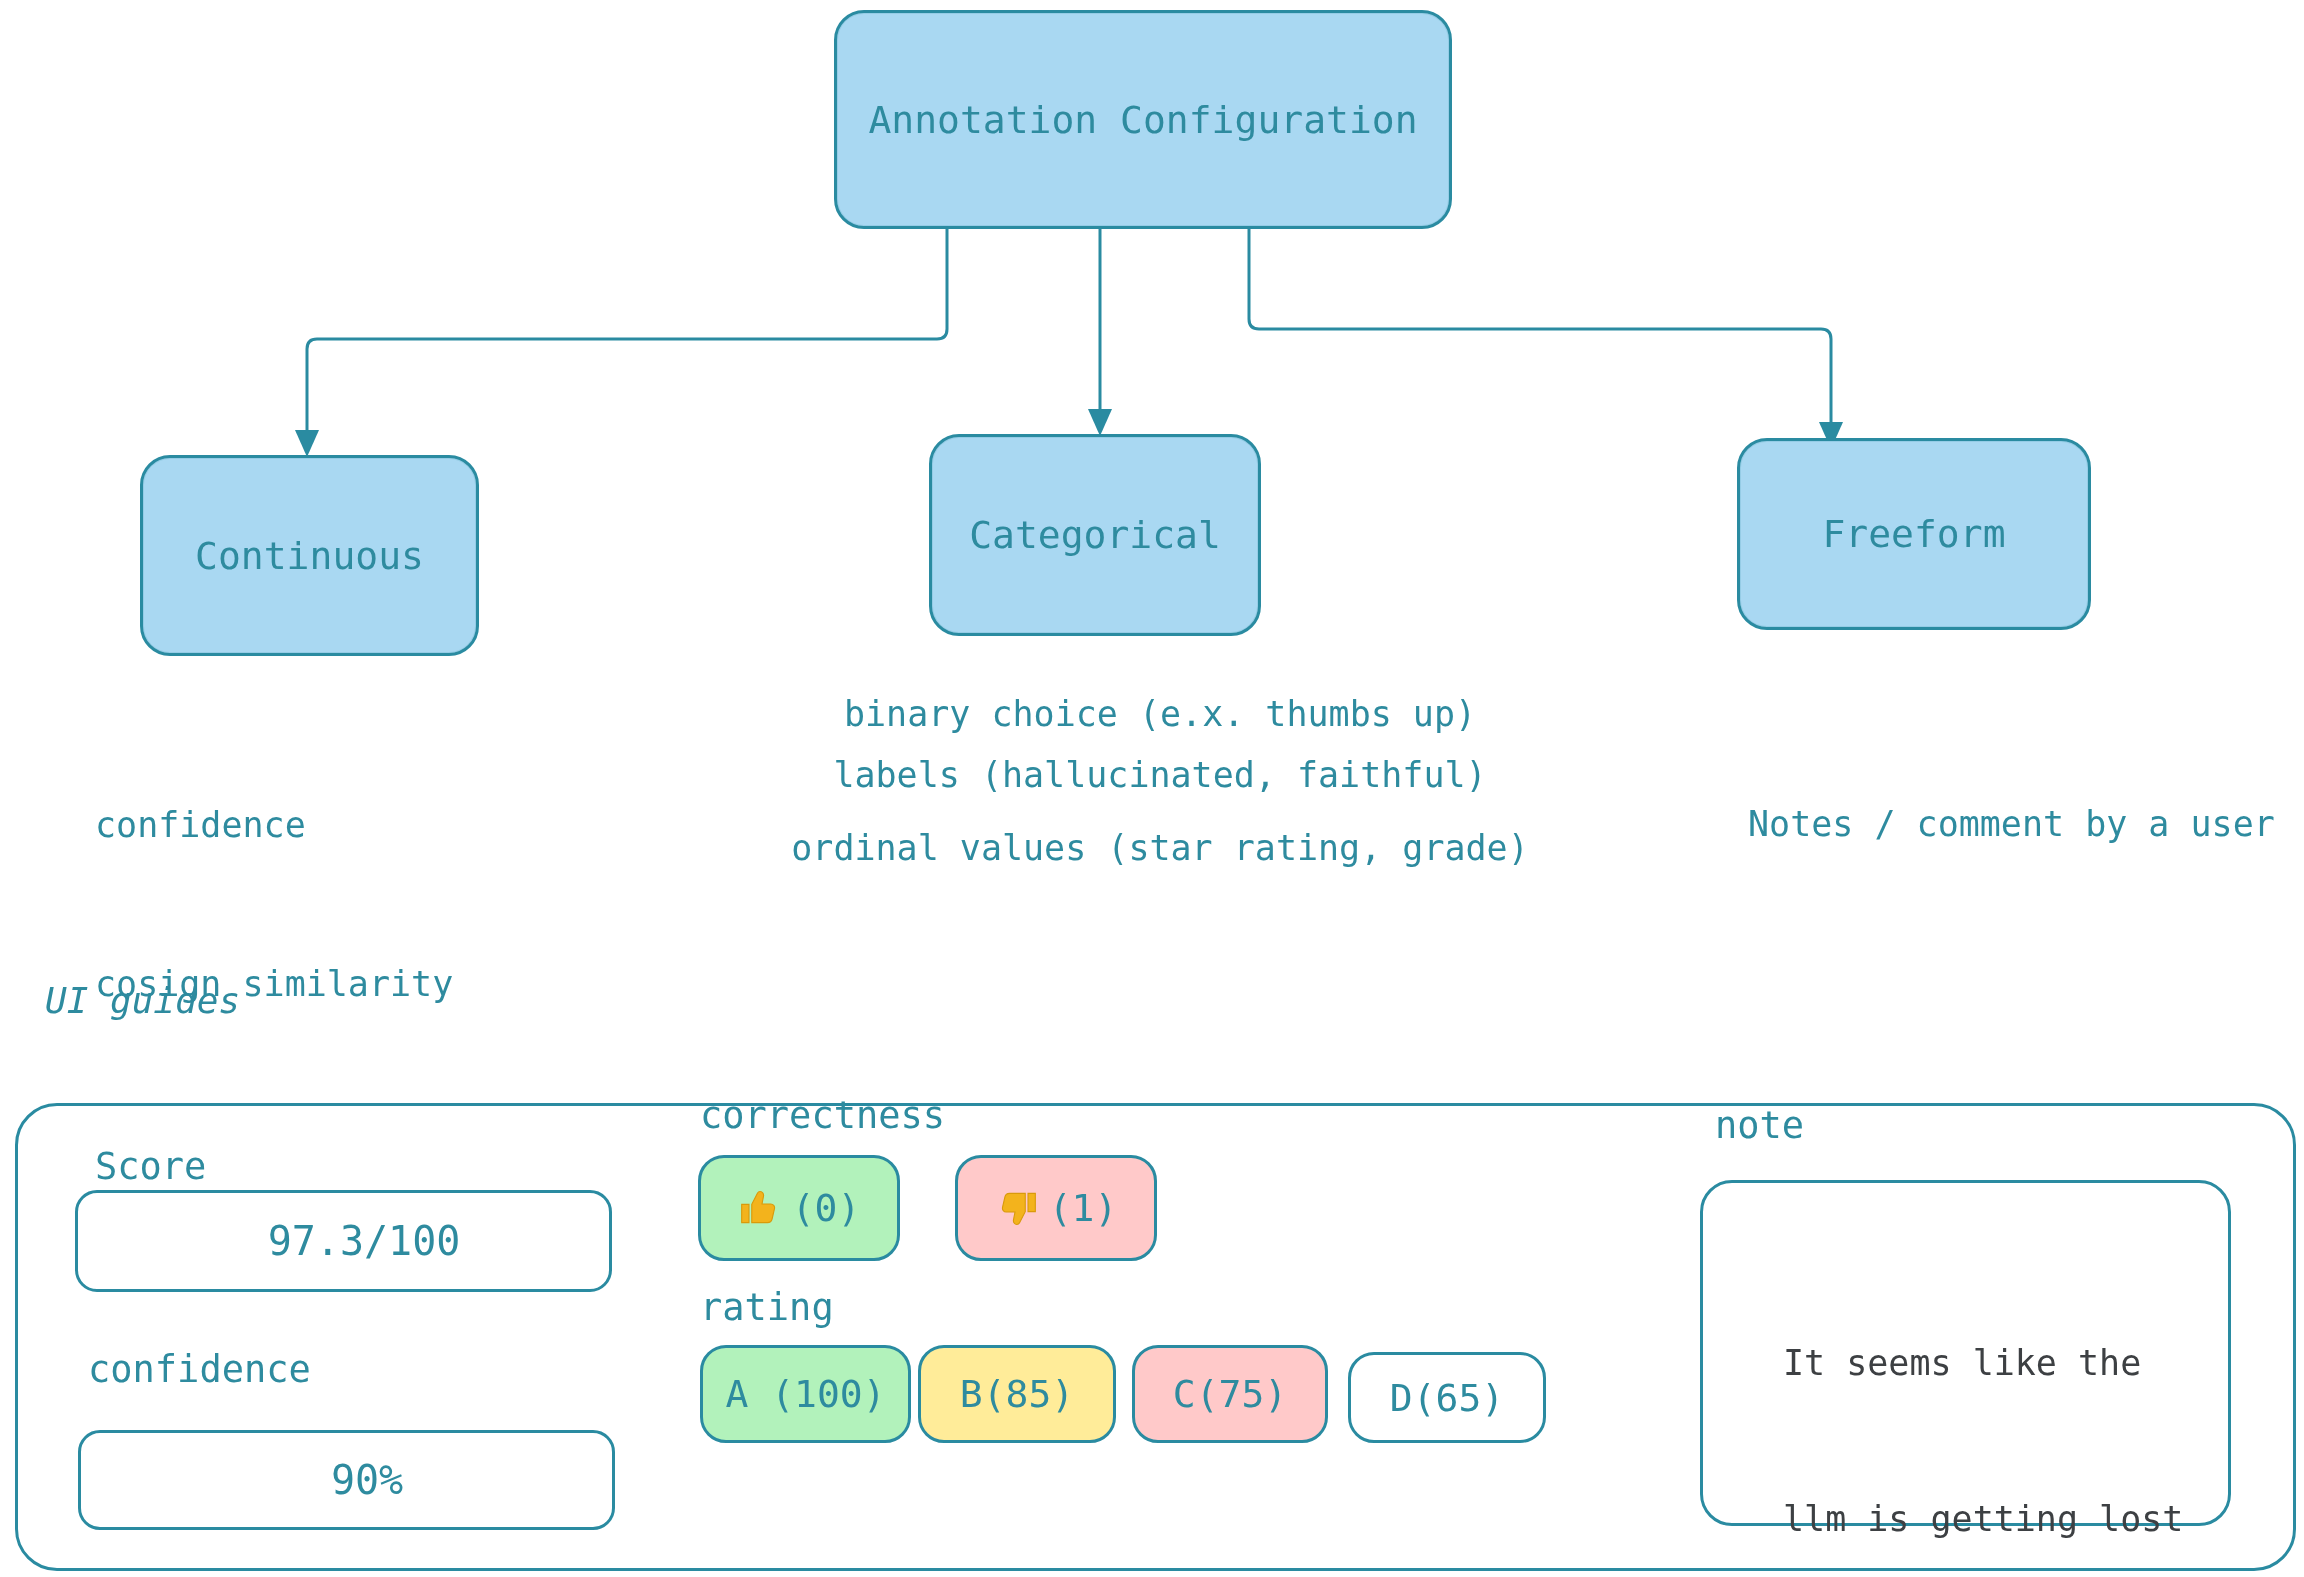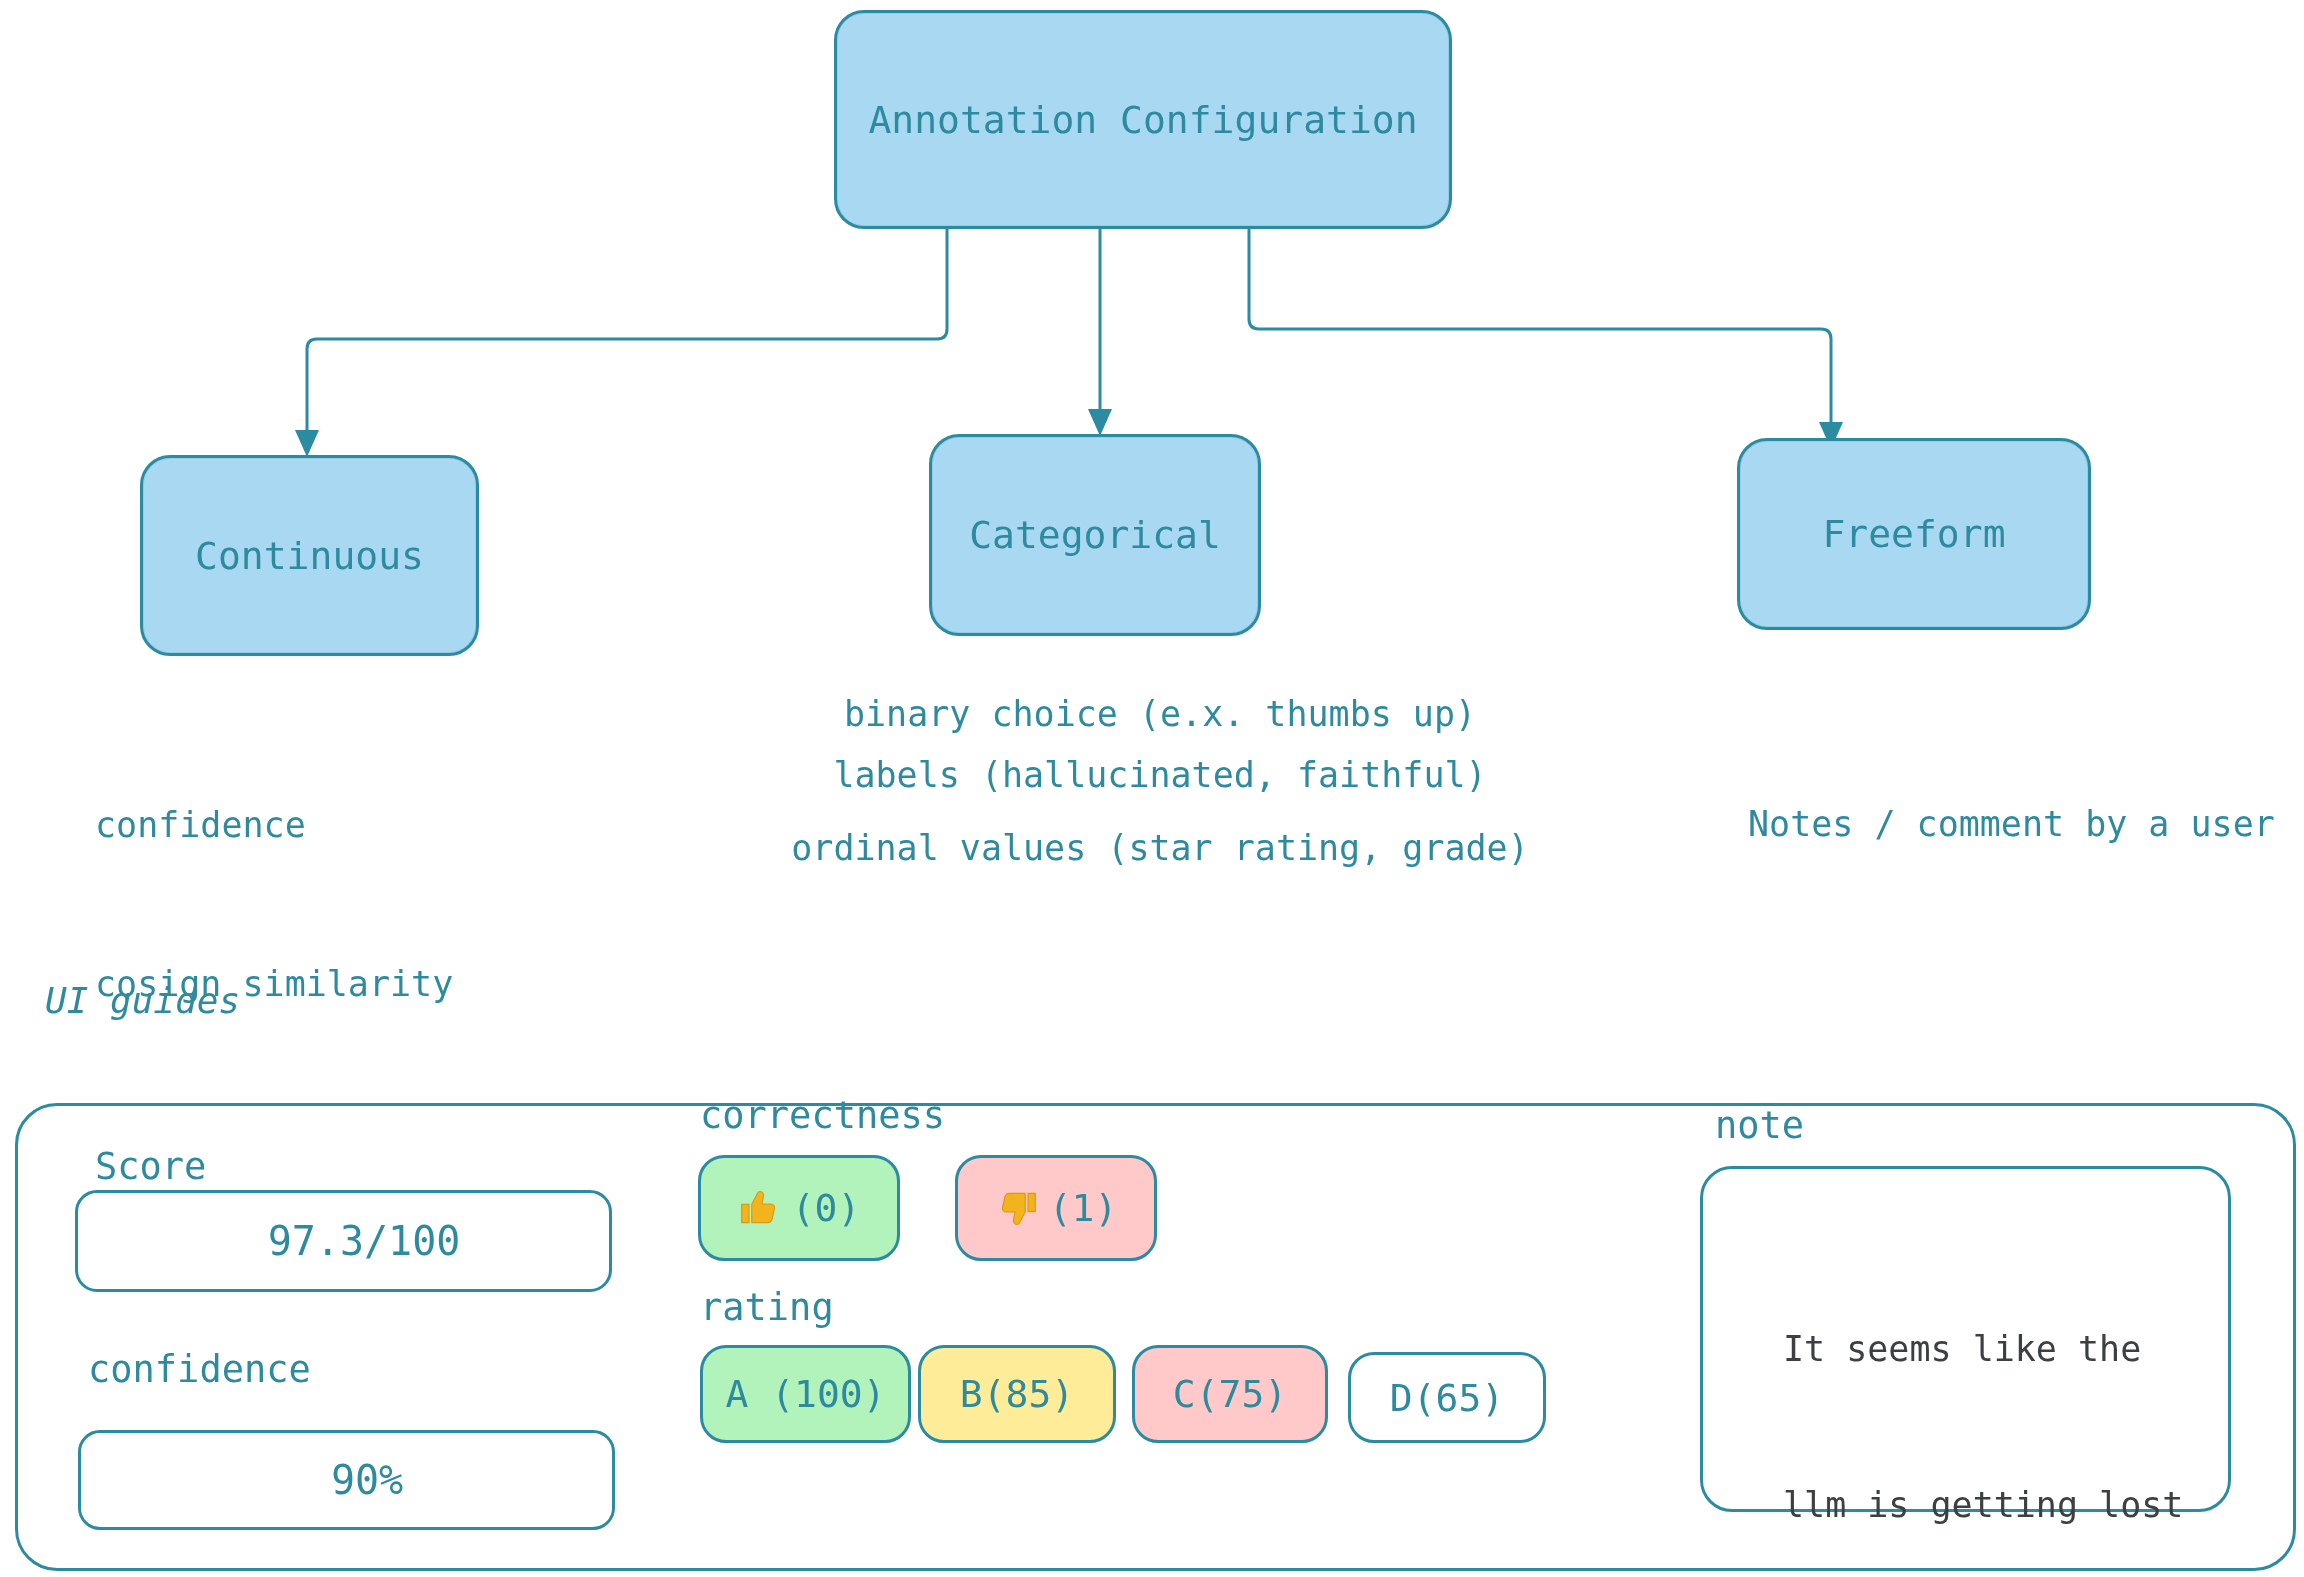--- a/index.html
+++ b/index.html
@@ -51,21 +51,21 @@
     font-size:38px;color:var(--teal-text);cursor:pointer;
   }
   .chip .ico{display:flex;align-items:center;}
   .chip .ico svg{width:44px;height:44px;}
   .chip.green{background:var(--green-fill);}
   .chip.red{background:var(--red-fill);}
   .chip.yellow{background:var(--yellow-fill);}
   .chip.white{background:#ffffff;}
 
   .note-box{
-    background:#ffffff;border:3px solid var(--teal-stroke);border-radius:32px;
+    background:#ffffff;border:3px solid var(--teal-stroke);border-radius:32px;margin-top:14px;
   }
   .note-text{
     position:absolute;left:80px;top:50px;
     font-size:35px;line-height:52px;color:var(--note-text);white-space:pre;
   }
 </style>
 </head>
 <body>
 
 <div id="canvas">

